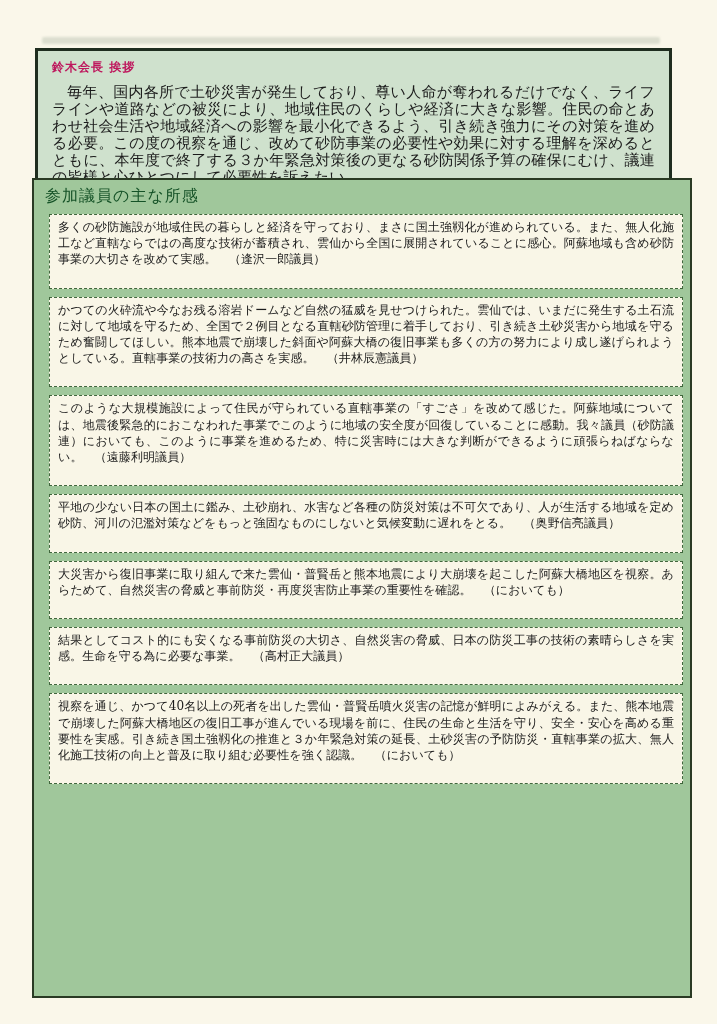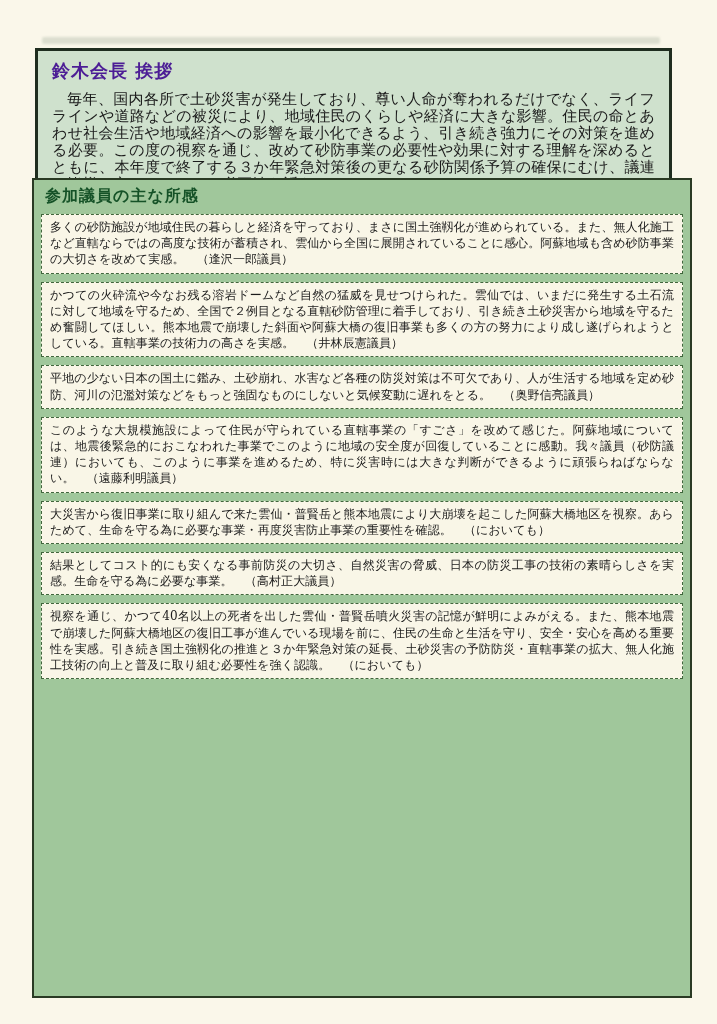--- a/index.html
+++ b/index.html
@@ -30,23 +30,23 @@
     position: absolute;
     left: 35px;
     top: 48px;
     width: 637px;
     box-sizing: border-box;
     background: #cfe1cd;
     border: 3px solid #1f2d1f;
     padding: 8px 14px 12px 14px;
   }
   .greeting-title {
-    font-size: 18px;
+    font-size: 12px;
     font-weight: bold;
-    color: #4c1d95;
+    color: #be185d;
     letter-spacing: 1px;
     margin: 0 0 8px 0;
   }
   .greeting-body {
     font-size: 15px;
     line-height: 17px;
     text-align: justify;
     letter-spacing: 0.2px;
     margin: 0;
   }
@@ -56,30 +56,30 @@
     top: 178px;
     width: 660px;
     box-sizing: border-box;
     background: #a0c79b;
     border: 2px solid #2a3a24;
     padding: 4px 7px 2px 7px;
     min-height: 820px;
   }
   .section-heading {
     font-size: 16px;
-    font-weight: bold;
+    font-weight: normal;
     color: #155227;
     letter-spacing: 1px;
     margin: 2px 0 7px 4px;
   }
   .comment-box {
     background: #f9f6e7;
     border: 1px dashed #40663c;
-    padding: 4px 8px 5px 8px;
-    margin: 0 0 8px 0;
+    padding: 4px 8px 20px 8px;
+    margin: 0 0 8px 8px;
   }
   .comment-text {
     font-size: 12px;
     line-height: 16.2px;
     text-align: justify;
     letter-spacing: 0.1px;
     margin: 0;
   }
   .comment-author {
     white-space: nowrap;
@@ -100,31 +100,31 @@
   <div id="comments-container">
   <div class="comment-box">
     <p class="comment-text"><span>多くの砂防施設が地域住民の暮らしと経済を守っており、まさに国土強靱化が進められている。また、無人化施工など直轄ならではの高度な技術が蓄積され、雲仙から全国に展開されていることに感心。阿蘇地域も含め砂防事業の大切さを改めて実感。</span>　<span class="comment-author">（逢沢一郎議員）</span></p>
   </div>
 
   <div class="comment-box">
     <p class="comment-text"><span>かつての火砕流や今なお残る溶岩ドームなど自然の猛威を見せつけられた。雲仙では、いまだに発生する土石流に対して地域を守るため、全国で２例目となる直轄砂防管理に着手しており、引き続き土砂災害から地域を守るため奮闘してほしい。熊本地震で崩壊した斜面や阿蘇大橋の復旧事業も多くの方の努力により成し遂げられようとしている。直轄事業の技術力の高さを実感。</span>　<span class="comment-author">（井林辰憲議員）</span></p>
   </div>
 
   <div class="comment-box">
-    <p class="comment-text"><span>平地の少ない日本の国土に鑑み、土砂崩れ、水害など各種の防災対策は不可欠であり、人が生活する地域を定め砂防、河川の氾濫対策などをもっと強固なものにしないと気候変動に遅れをとる。</span>　<span class="comment-author">（奥野信亮議員）</span></p>
+    <p class="comment-text"><span>このような大規模施設によって住民が守られている直轄事業の「すごさ」を改めて感じた。阿蘇地域については、地震後緊急的におこなわれた事業でこのように地域の安全度が回復していることに感動。我々議員（砂防議連）においても、このように事業を進めるため、特に災害時には大きな判断ができるように頑張らねばならない。</span>　<span class="comment-author">（遠藤利明議員）</span></p>
   </div>
 
   <div class="comment-box">
-    <p class="comment-text"><span>このような大規模施設によって住民が守られている直轄事業の「すごさ」を改めて感じた。阿蘇地域については、地震後緊急的におこなわれた事業でこのように地域の安全度が回復していることに感動。我々議員（砂防議連）においても、このように事業を進めるため、特に災害時には大きな判断ができるように頑張らねばならない。</span>　<span class="comment-author">（遠藤利明議員）</span></p>
+    <p class="comment-text"><span>平地の少ない日本の国土に鑑み、土砂崩れ、水害など各種の防災対策は不可欠であり、人が生活する地域を定め砂防、河川の氾濫対策などをもっと強固なものにしないと気候変動に遅れをとる。</span>　<span class="comment-author">（奥野信亮議員）</span></p>
   </div>
 
 
 
   <div class="comment-box">
-    <p class="comment-text"><span>大災害から復旧事業に取り組んで来た雲仙・普賢岳と熊本地震により大崩壊を起こした阿蘇大橋地区を視察。あらためて、生命を守る為に必要な事業・再度災害防止事業の重要性を確認。</span>　<span class="comment-author">（においても）</span></p>
+    <p class="comment-text"><span>大災害から復旧事業に取り組んで来た雲仙・普賢岳と熊本地震により大崩壊を起こした阿蘇大橋地区を視察。あらためて、自然災害の脅威と事前防災・再度災害防止事業の重要性を確認。</span>　<span class="comment-author">（においても）</span></p>
   </div>
 
   <div class="comment-box">
     <p class="comment-text"><span>結果としてコスト的にも安くなる事前防災の大切さ、自然災害の脅威、日本の防災工事の技術の素晴らしさを実感。生命を守る為に必要な事業。</span>　<span class="comment-author">（高村正大議員）</span></p>
   </div>
 
 
 
   <div class="comment-box">
     <p class="comment-text"><span>視察を通じ、かつて40名以上の死者を出した雲仙・普賢岳噴火災害の記憶が鮮明によみがえる。また、熊本地震で崩壊した阿蘇大橋地区の復旧工事が進んでいる現場を前に、住民の生命と生活を守り、安全・安心を高める重要性を実感。引き続き国土強靱化の推進と３か年緊急対策の延長、土砂災害の予防防災・直轄事業の拡大、無人化施工技術の向上と普及に取り組む必要性を強く認識。</span>　<span class="comment-author">（においても）</span></p>

